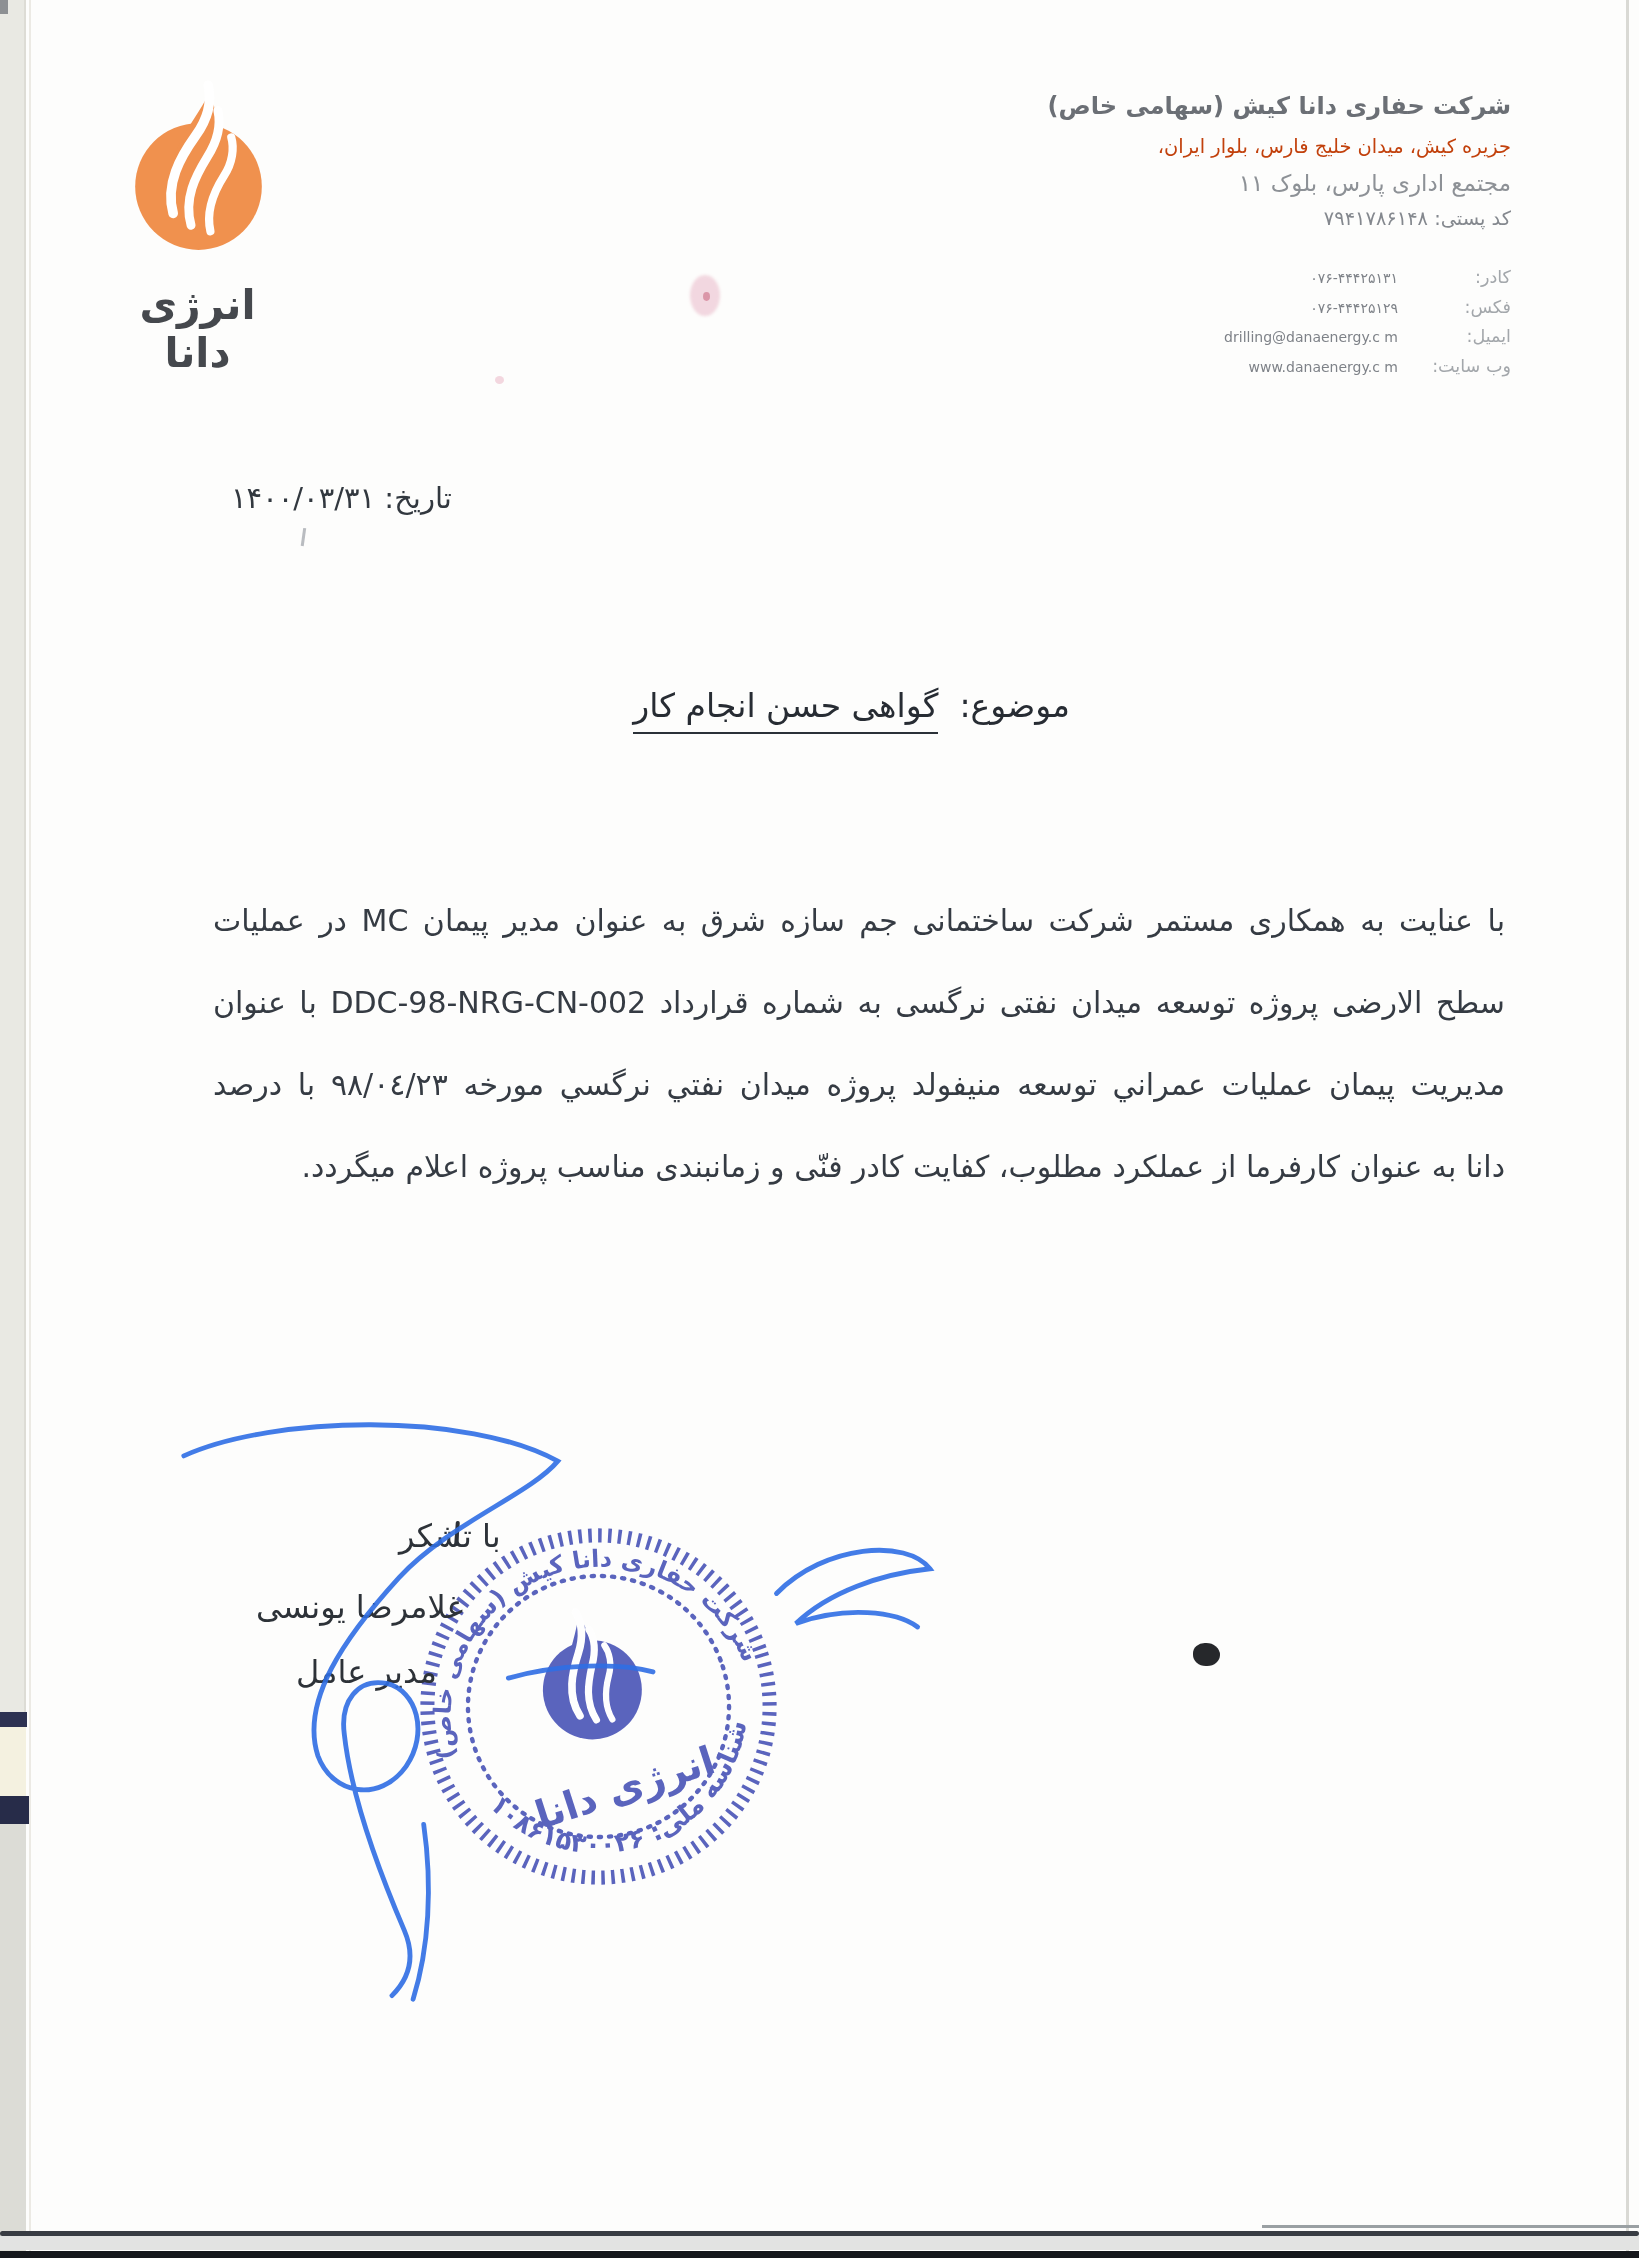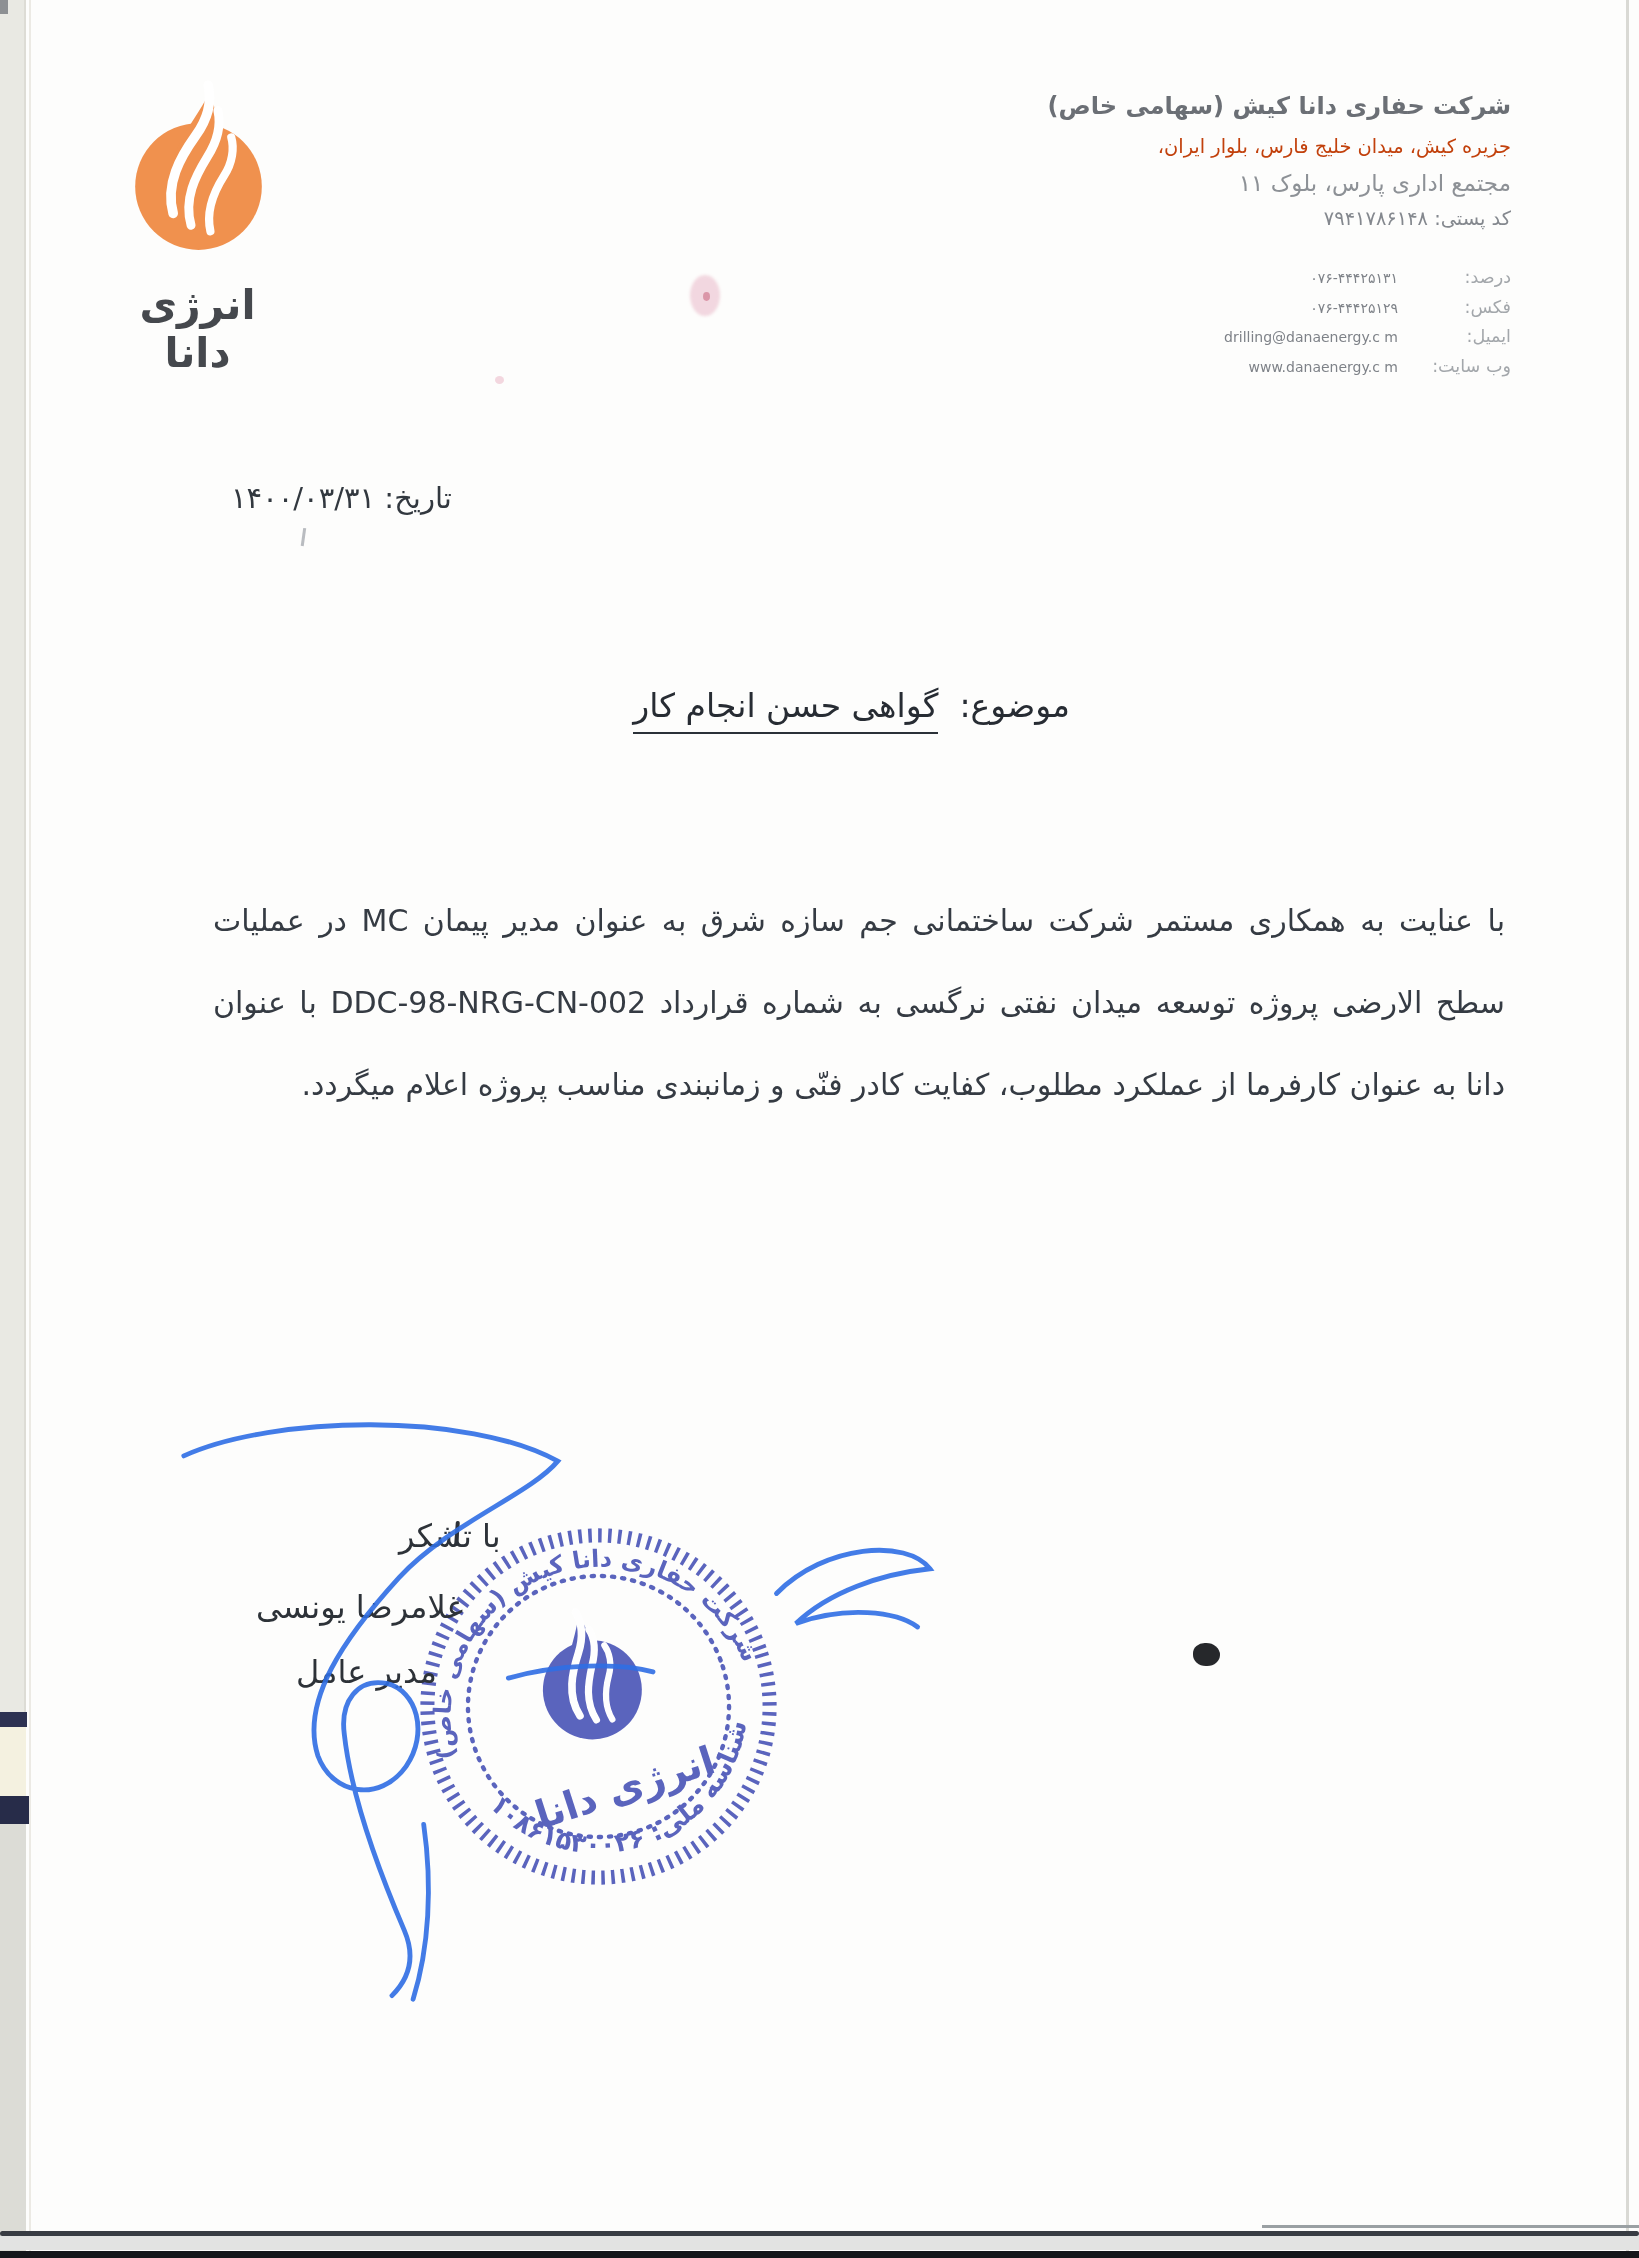--- a/index.html
+++ b/index.html
@@ -82,21 +82,21 @@
 </svg>
 <div class="abs logo-word">انرژی دانا</div>
 
 <div class="abs lh">
   <div class="lh-name">شرکت حفاری دانا کیش (سهامی خاص)</div>
   <div class="lh-addr">جزیره کیش، میدان خلیج فارس، بلوار ایران،</div>
   <div class="lh-addr2">مجتمع اداری پارس، بلوک ۱۱</div>
   <div class="lh-postal">کد پستی: ۷۹۴۱۷۸۶۱۴۸</div>
   <div class="lh-contacts">
     <div class="lh-row">
-      <span class="lh-label">درصد:</span>
+      <span class="lh-label">کادر:</span>
       <span class="lh-value">۰۷۶-۴۴۴۲۵۱۳۱</span>
     </div>
     <div class="lh-row">
       <span class="lh-label">فکس:</span>
       <span class="lh-value">۰۷۶-۴۴۴۲۵۱۲۹</span>
     </div>
     <div class="lh-row">
       <span class="lh-label">ایمیل:</span>
       <span class="lh-value">drilling@danaenergy.c m</span>
     </div>
@@ -111,20 +111,21 @@
 <div class="abs date-tick"></div>
 
 <div class="abs subject">
   <span>موضوع:</span>​&nbsp;
   <span class="u">گواهی حسن انجام کار</span>
 </div>
 
 <div class="abs body-par">
   <div class="bline">با عنایت به همکاری مستمر شرکت ساختمانی جم سازه شرق به عنوان مدیر پیمان MC در عملیات</div>
   <div class="bline">سطح الارضی پروژه توسعه میدان نفتی نرگسی به شماره قرارداد DDC-98-NRG-CN-002 با عنوان</div>
+  <div class="bline">مدیریت پیمان عملیات عمراني توسعه منیفولد پروژه میدان نفتي نرگسي مورخه ۹۸/۰٤/۲۳ با درصد</div>
   <div class="bline last">دانا به عنوان کارفرما از عملکرد مطلوب، کفایت کادر فنّی و زمانبندی مناسب پروژه اعلام میگردد.</div>
 </div>
 
 <div class="abs sig-closing">با تشکر</div>
 <div class="abs pen-tick"></div>
 <div class="abs sig-name">غلامرضا یونسی</div>
 <div class="abs sig-title">مدیر عامل</div>
 
 <div class="abs stamp">
   <svg viewBox="-216 -216 432 432" width="381" height="381">

